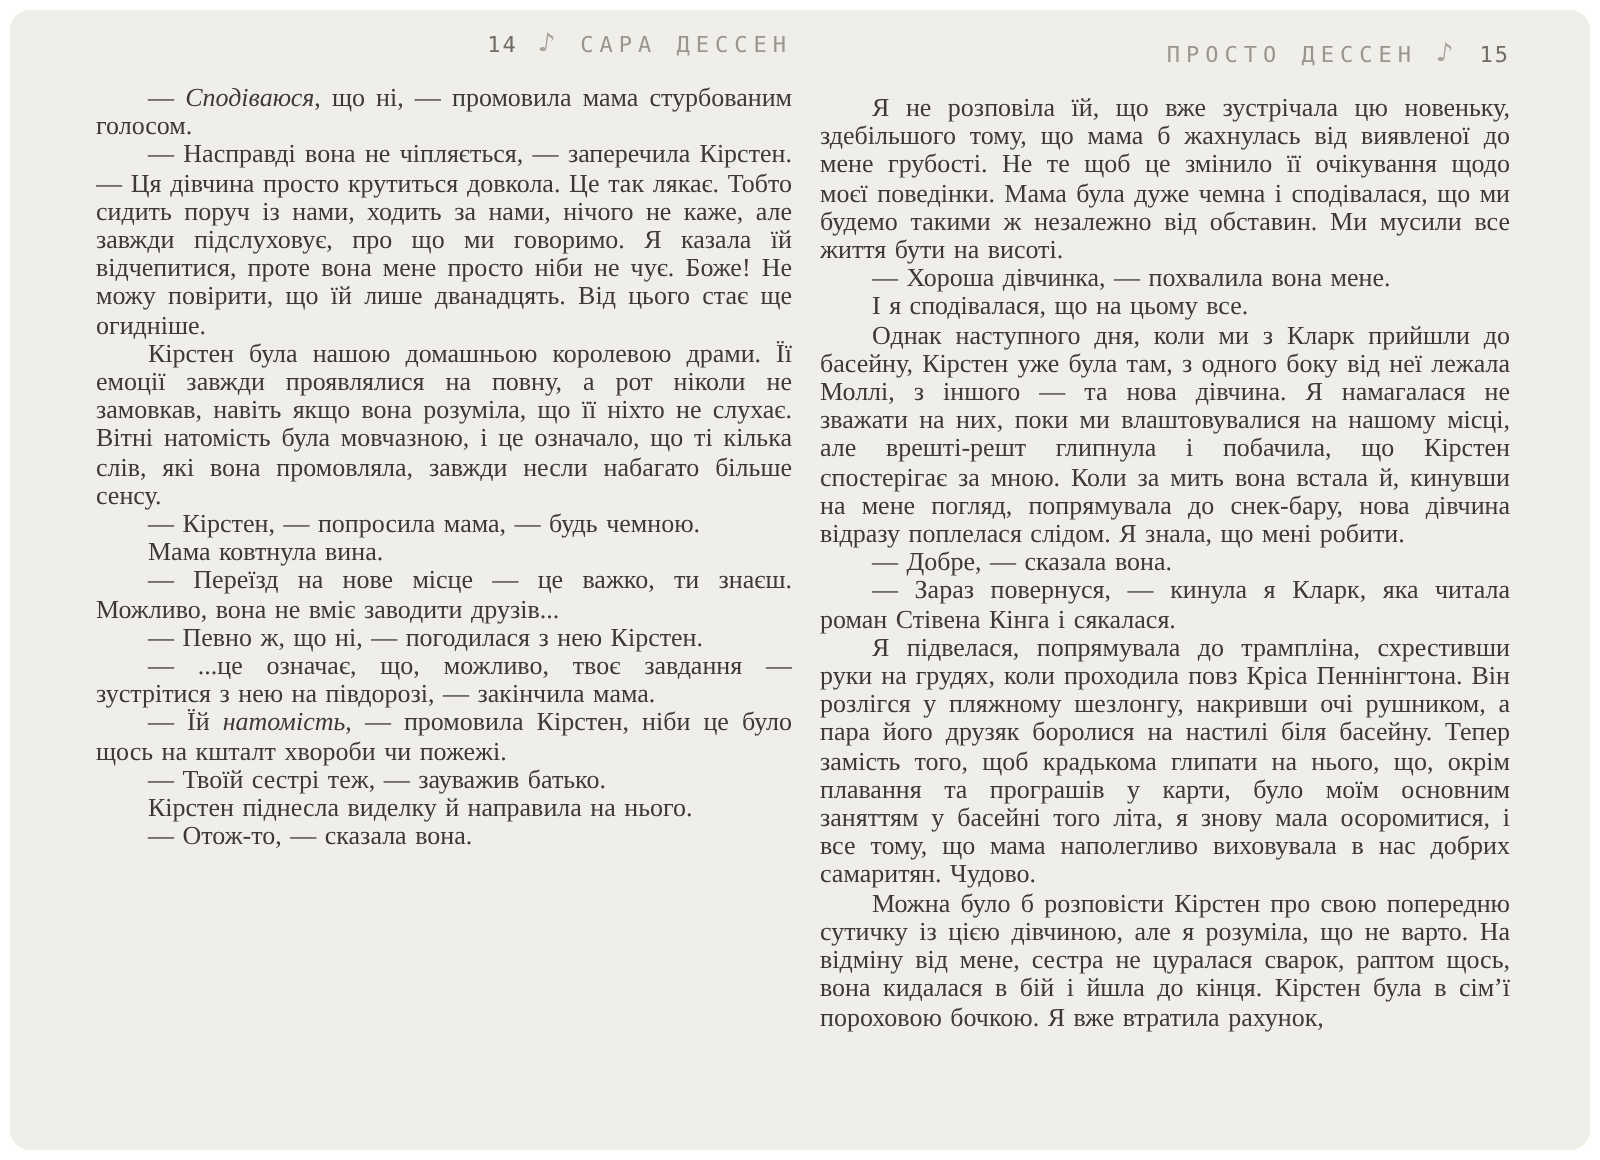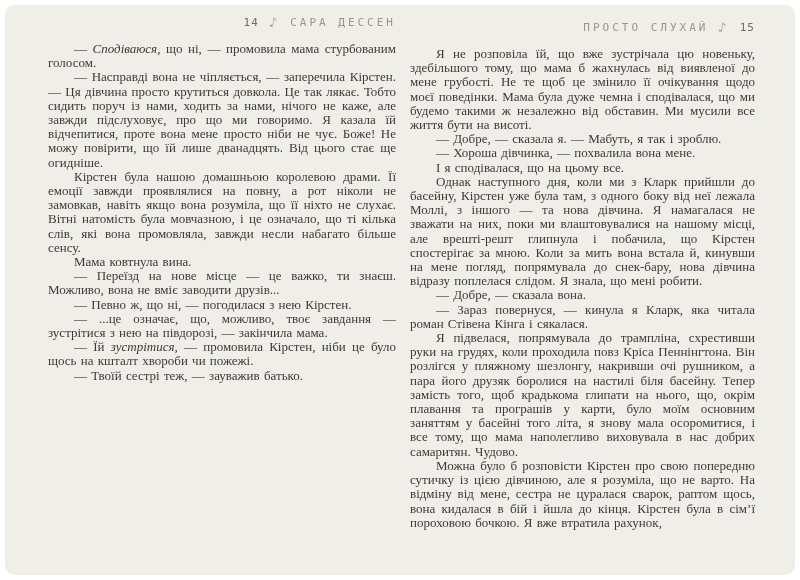--- a/index.html
+++ b/index.html
@@ -84,38 +84,40 @@
     <div class="page left">
       <div class="running-head">
         <span class="page-num">14</span>
         <span class="note-icon">♪</span>
         <span class="head-title">САРА ДЕССЕН</span>
       </div>
       <div class="page-text" id="left-text">
           <p class="para">— <em>Сподіваюся</em>, що ні, — промовила мама стурбованим голосом.</p>
           <p class="para">— Насправді вона не чіпляється, — заперечила Кірстен. — Ця дівчина просто крутиться довкола. Це так лякає. Тобто сидить поруч із нами, ходить за нами, нічого не каже, але завжди підслуховує, про що ми говоримо. Я казала їй відчепитися, проте вона мене просто ніби не чує. Боже! Не можу повірити, що їй лише дванадцять. Від цього стає ще огидніше.</p>
           <p class="para">Кірстен була нашою домашньою королевою драми. Її емоції завжди проявлялися на повну, а рот ніколи не замовкав, навіть якщо вона розуміла, що її ніхто не слухає. Вітні натомість була мовчазною, і це означало, що ті кілька слів, які вона промовляла, завжди несли набагато більше сенсу.</p>
+          <p class="para">— Кірстен, — попросила мама, — будь чемною.</p>
           <p class="para">Мама ковтнула вина.</p>
           <p class="para">— Переїзд на нове місце — це важко, ти знаєш. Можливо, вона не вміє заводити друзів...</p>
           <p class="para">— Певно ж, що ні, — погодилася з нею Кірстен.</p>
           <p class="para">— ...це означає, що, можливо, твоє завдання — зустрітися з нею на півдорозі, — закінчила мама.</p>
-          <p class="para">— Їй <em>зустрітися</em>, — промовила Кірстен, ніби це було щось на кшталт хвороби чи пожежі.</p>
+          <p class="para">— Їй <em>натомість</em>, — промовила Кірстен, ніби це було щось на кшталт хвороби чи пожежі.</p>
           <p class="para">— Твоїй сестрі теж, — зауважив батько.</p>
+          <p class="para">Кірстен піднесла виделку й направила на нього.</p>
+          <p class="para">— Отож-то, — сказала вона.</p>
         </div>
     </div>
 
     <div class="page right">
       <div class="running-head right-align">
-        <span class="head-title">ПРОСТО СЛУХАЙ</span>
+        <span class="head-title">ПРОСТО ДЕССЕН</span>
         <span class="note-icon">♪</span>
         <span class="page-num">15</span>
       </div>
       <div class="page-text" id="right-text">
           <p class="para">Я не розповіла їй, що вже зустрічала цю новеньку, здебільшого тому, що мама б жахнулась від виявленої до мене грубості. Не те щоб це змінило її очікування щодо моєї поведінки. Мама була дуже чемна і сподівалася, що ми будемо такими ж незалежно від обставин. Ми мусили все життя бути на висоті.</p>
-          <p class="para">— Добре, — сказала я. — Мабуть, я так і зроблю.</p>
           <p class="para">— Хороша дівчинка, — похвалила вона мене.</p>
           <p class="para">І я сподівалася, що на цьому все.</p>
           <p class="para">Однак наступного дня, коли ми з Кларк прийшли до басейну, Кірстен уже була там, з одного боку від неї лежала Моллі, з іншого — та нова дівчина. Я намагалася не зважати на них, поки ми влаштовувалися на нашому місці, але врешті-решт глипнула і побачила, що Кірстен спостерігає за мною. Коли за мить вона встала й, кинувши на мене погляд, попрямувала до снек-бару, нова дівчина відразу поплелася слідом. Я знала, що мені робити.</p>
           <p class="para">— Добре, — сказала вона.</p>
           <p class="para">— Зараз повернуся, — кинула я Кларк, яка читала роман Стівена Кінга і сякалася.</p>
           <p class="para">Я підвелася, попрямувала до трампліна, схрестивши руки на грудях, коли проходила повз Кріса Пеннінгтона. Він розлігся у пляжному шезлонгу, накривши очі рушником, а пара його друзяк боролися на настилі біля басейну. Тепер замість того, щоб крадькома глипати на нього, що, окрім плавання та програшів у карти, було моїм основним заняттям у басейні того літа, я знову мала осоромитися, і все тому, що мама наполегливо виховувала в нас добрих самаритян. Чудово.</p>
           <p class="para">Можна було б розповісти Кірстен про свою попередню сутичку із цією дівчиною, але я розуміла, що не варто. На відміну від мене, сестра не цуралася сварок, раптом щось, вона кидалася в бій і йшла до кінця. Кірстен була в сім’ї пороховою бочкою. Я вже втратила рахунок,</p>
         </div>
     </div>
 

